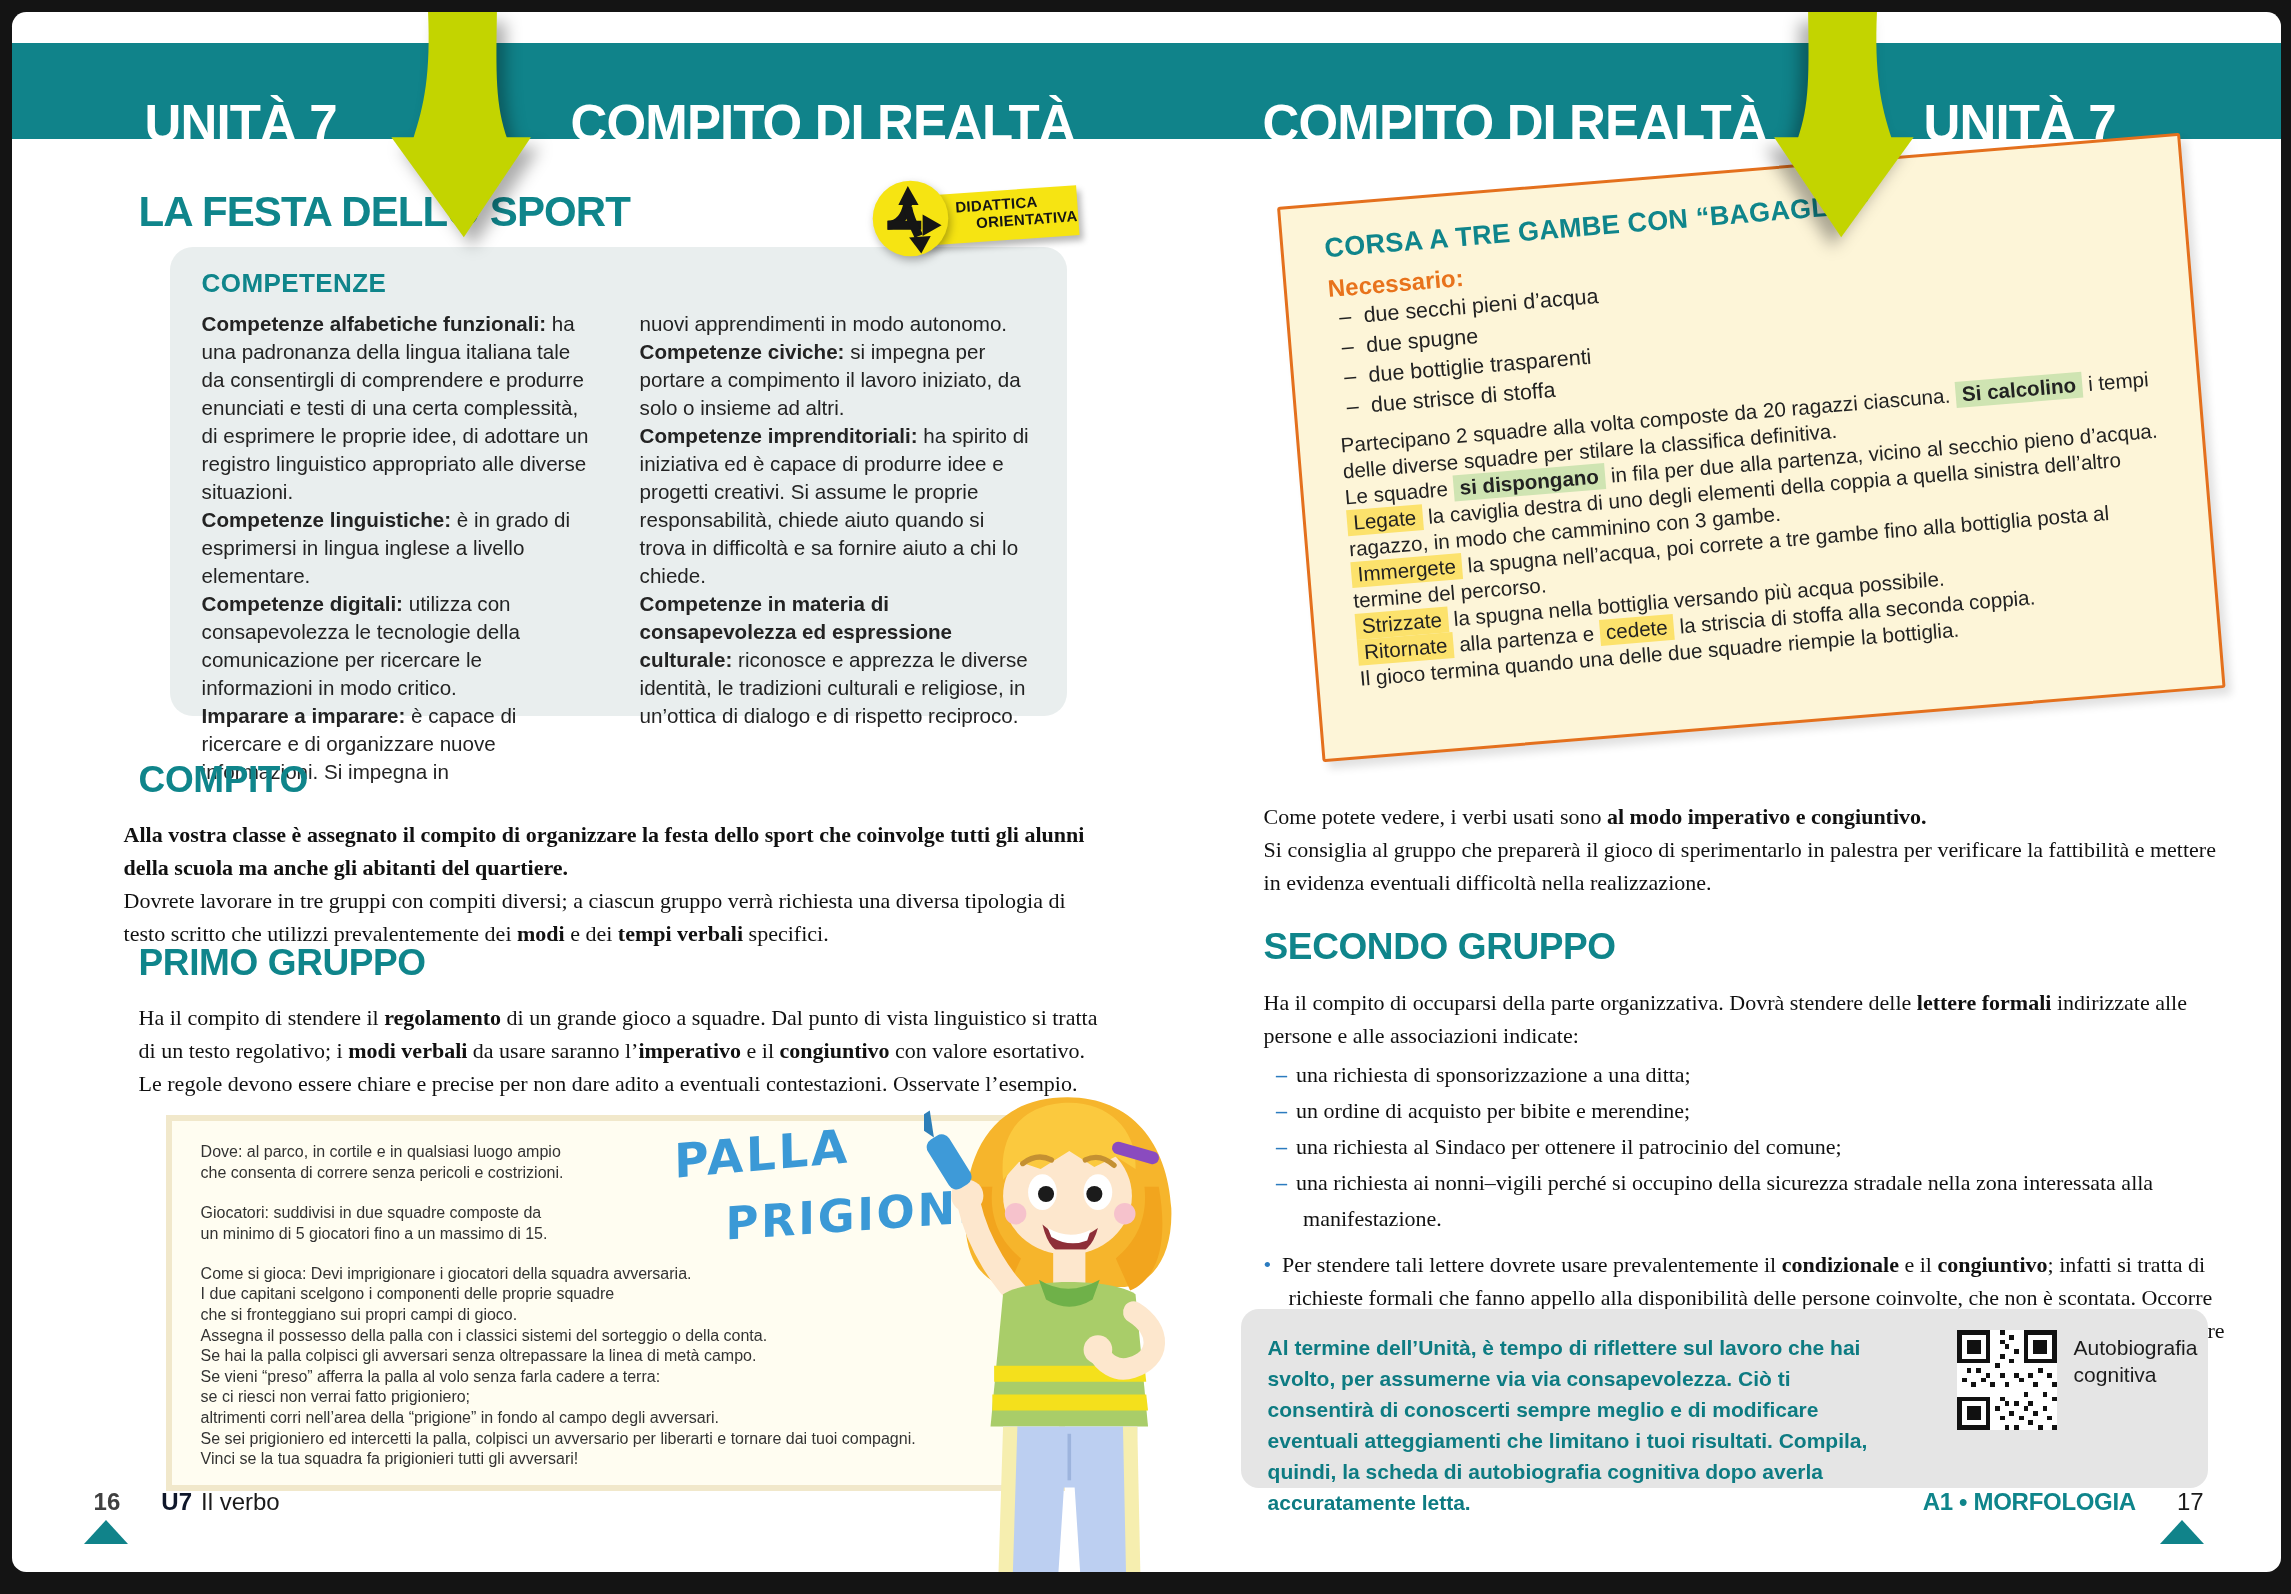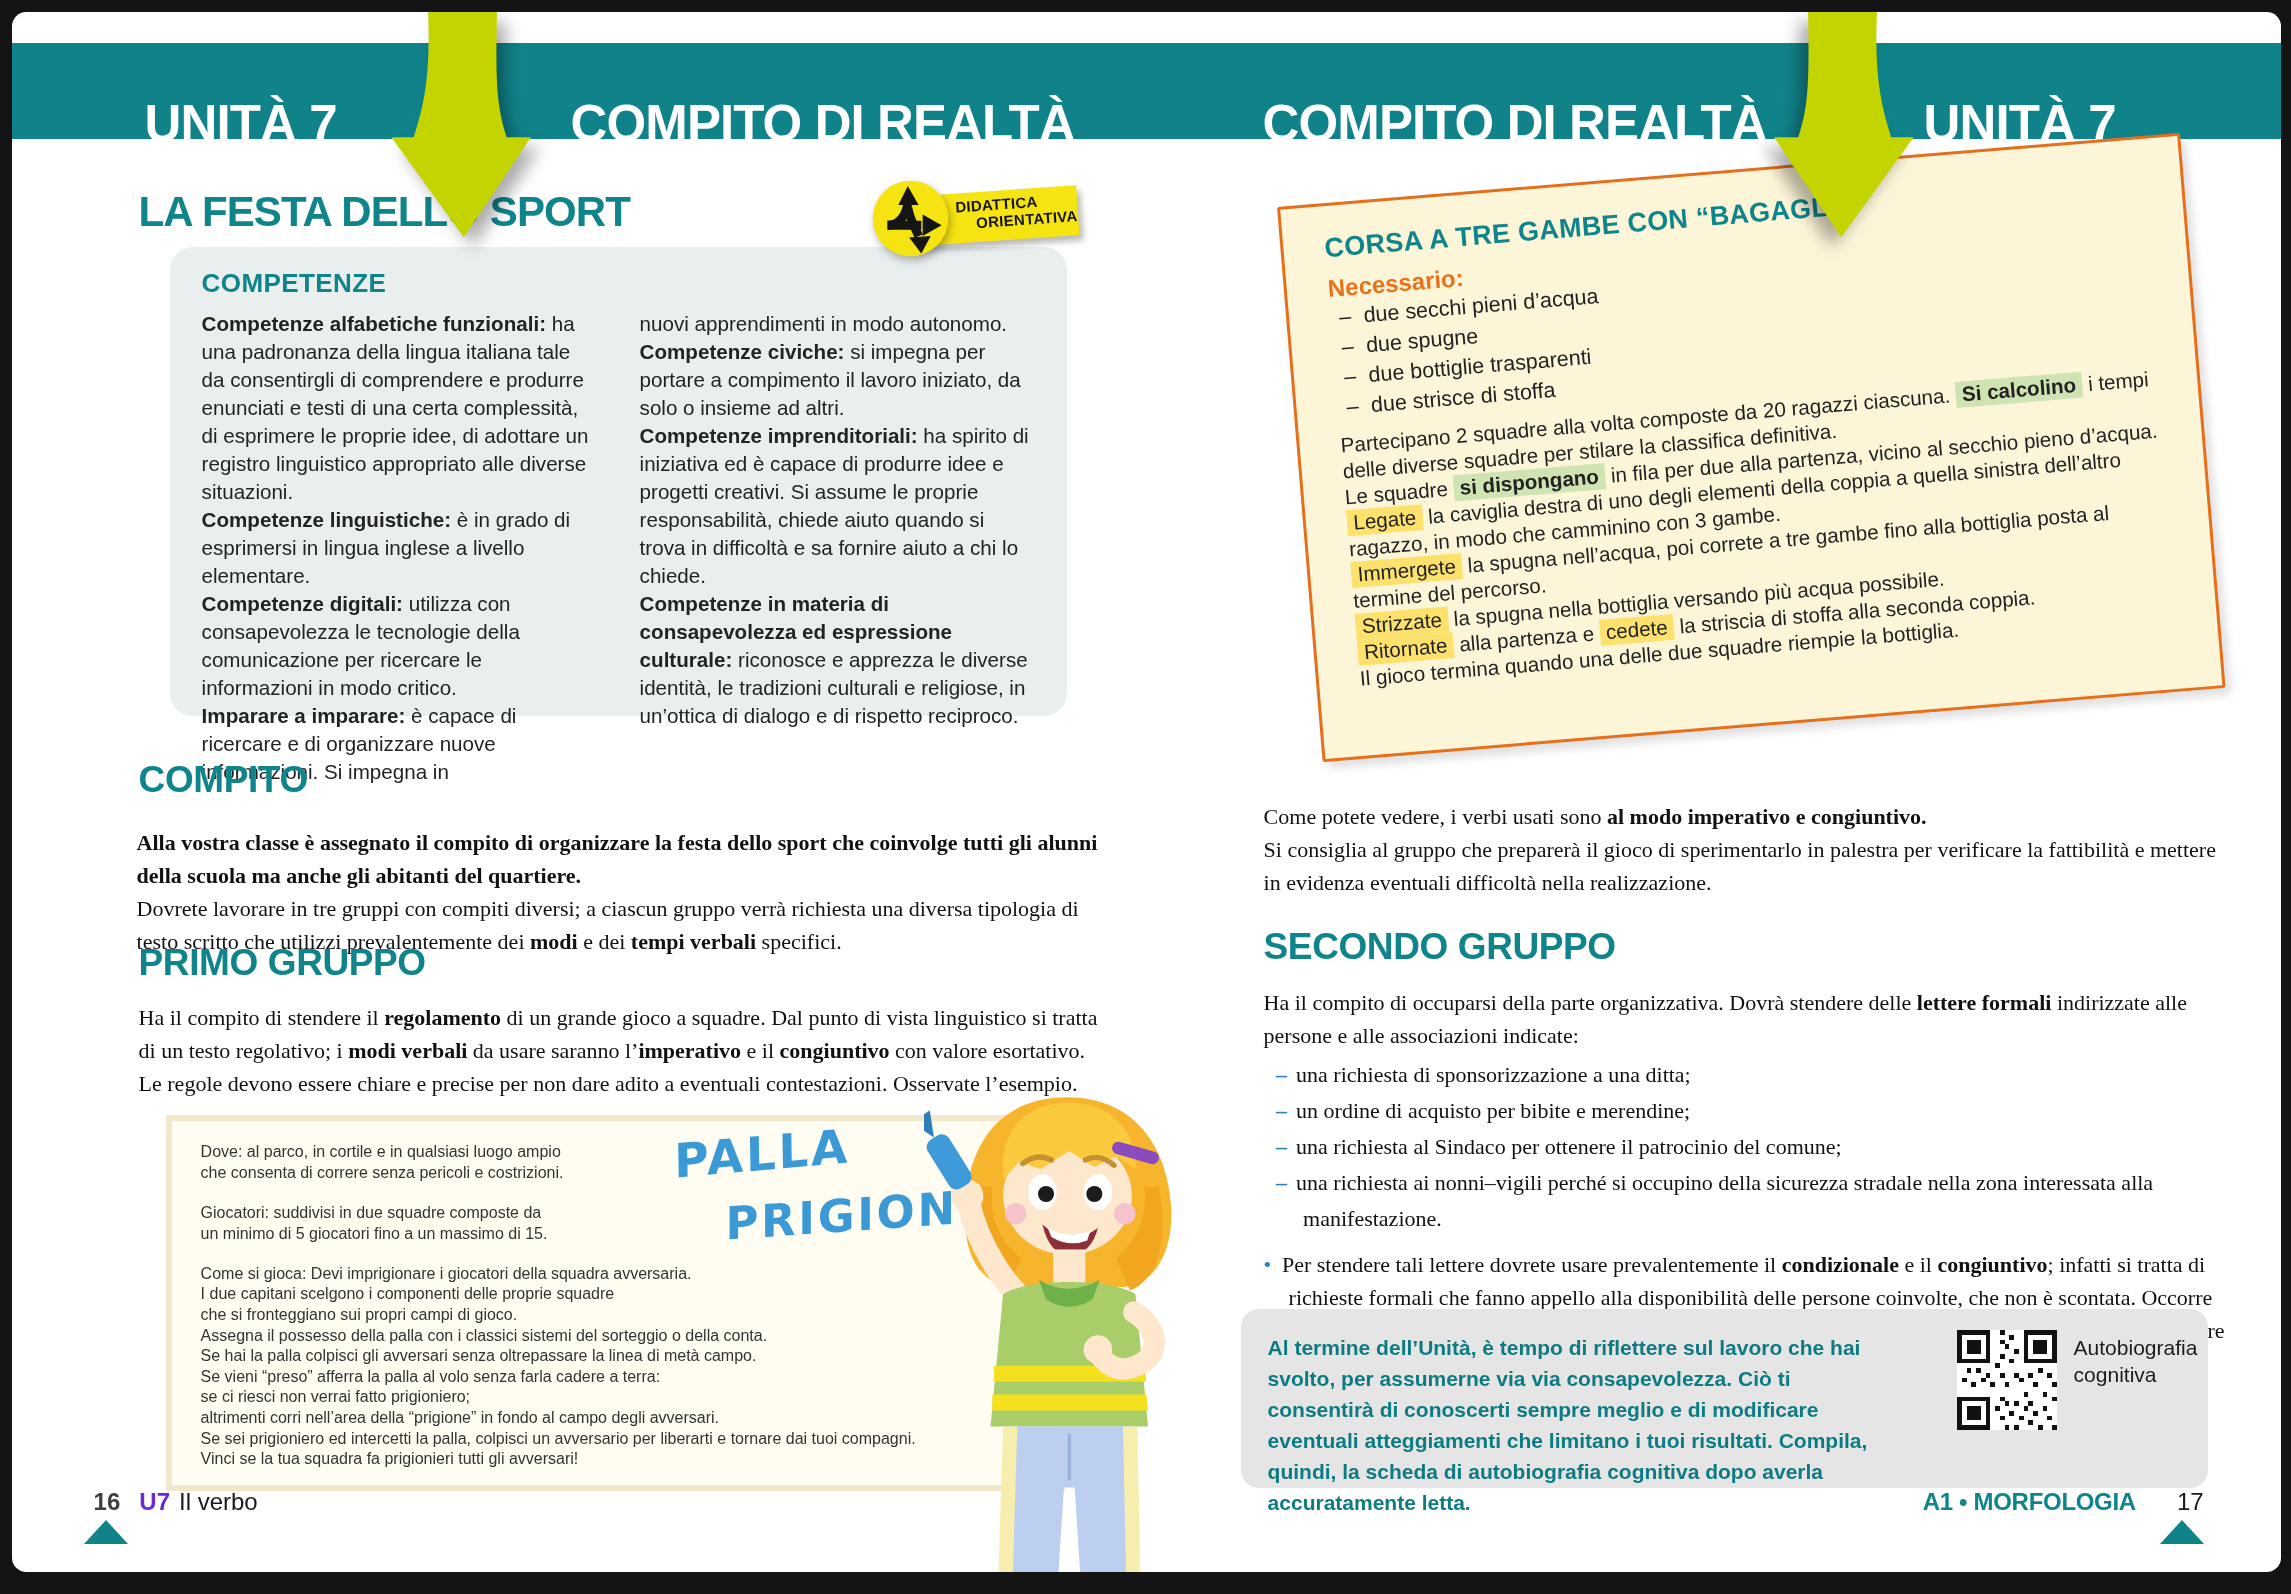--- a/index.html
+++ b/index.html
@@ -32,37 +32,37 @@
   .badge-line2 { margin-left:19.7px; }
   .badge-circle { position:absolute; left:0; top:5.4px; width:81px; height:81px; filter:drop-shadow(2.7px 4.5px 4.5px rgba(0,0,0,.3)); }
   .comp-box { position:absolute; left:158px; top:235px; width:897px; height:469px; background:#e9eeee;
               border-radius:23px; padding:21.5px 32px; box-sizing:border-box; }
   .comp-heading { font-size:26px; font-weight:800; letter-spacing:0.4px; margin-bottom:10.7px; }
   .comp-cols { display:flex; gap:48px; }
   .comp-col { width:390px; font-size:20.6px; line-height:28px; color:#232323; }
   .comp-col p { margin:0; }
   .sec-heading { position:absolute; font-size:37px; font-weight:800; letter-spacing:-0.4px; }
   .body-block { position:absolute; font-family:"Liberation Serif", serif; font-size:22px; line-height:33px; color:#111; }
-  .compito-text { left:125px; top:806px; width:965px;margin-top:8px; }
+  .compito-text { left:112px; top:806px; width:965px; }
   .primo-text   { left:127px; top:989px; width:972px; }
   
   .game-box { position:absolute; left:154px; top:1103px; width:899px; height:376px;
               background:#fffdf1; border:6.3px solid #f1e8cb; box-sizing:border-box; }
   .gb-text { position:absolute; left:29px; top:21.5px; width:815px; font-size:16px; line-height:20.6px; color:#333; }
   .gb-line { white-space:nowrap; }
   .gb-gap { margin-top:19.7px; }
   .handwriting { position:absolute; color:#3b99d6; font-weight:700; letter-spacing:2.7px;
                  font-family:"DejaVu Sans", sans-serif; white-space:nowrap; z-index:2; }
   .hw1 { left:502px; top:5.4px;  font-size:47px; transform:rotate(-5deg) skewX(-4deg); }
   .hw2 { left:553px; top:64px; font-size:45px; transform:rotate(-4deg) skewX(-4deg); }
   .girl { position:absolute; left:912px; top:1071px; width:287px; height:519px; z-index:6; }
   
   .footer-left { position:absolute; left:82px; top:1476px; display:flex; align-items:baseline; gap:0; font-size:24px; }
   .fl-num { color:#404040; font-weight:700; }
-  .fl-unit { color:#6d28d9; font-weight:800; margin-left:19px; }
+  .fl-unit { color:#0f172a; font-weight:800; margin-left:41px; }
   .fl-label { color:#1a1a1a; margin-left:9px; }
   .tri { width:0; height:0; border-left:22.4px solid transparent; border-right:22.4px solid transparent;
          border-bottom:24px solid #10838a; position:absolute; }
   .tri-left  { left:72px;  top:1508px; }
   .tri-right { left:2148px; top:1508px; }
   .footer-right { position:absolute; right:77px; top:1476px; display:flex; align-items:baseline; gap:41px; }
   .fr-section { color:#0f858b; font-weight:800; font-size:24px; letter-spacing:-0.3px; }
   .fr-num { color:#1a1a1a; font-size:24px; }
   
   .card { position:absolute; left:1265px; top:195px; width:906px; height:557px;

